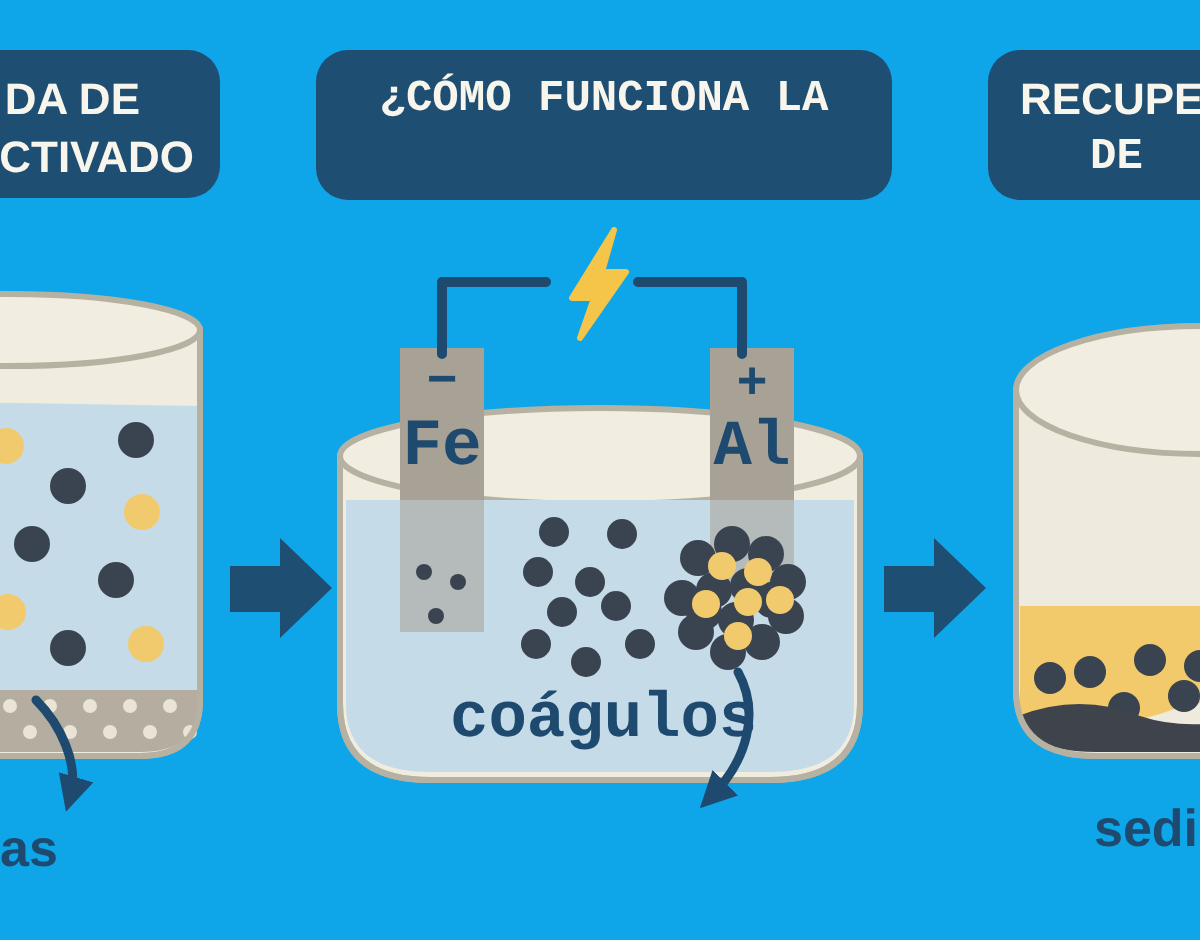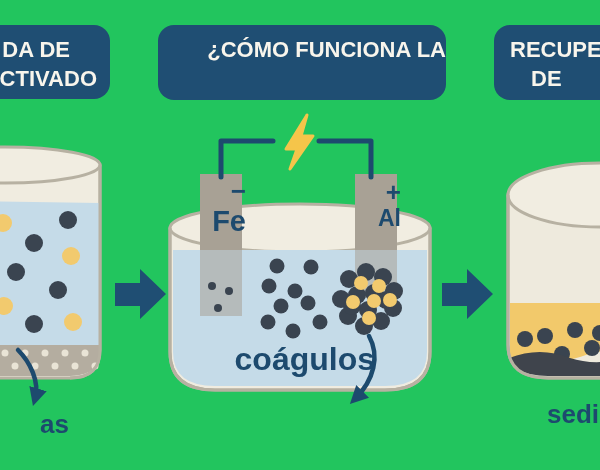--- a/index.html
+++ b/index.html
@@ -1,30 +1,30 @@
 <!DOCTYPE html>
 <html><head>
 <meta charset="utf-8">
 <style>
   html,body{margin:0;padding:0;}
   .canvas{
     position:relative;width:600px;height:470px;overflow:hidden;
-    background:#22c55e;
+    background:#0ea5e9;
     font-family:"Liberation Sans", sans-serif;
   }
   svg{position:absolute;left:0;top:0;}
   .badge{
     position:absolute;background:#1f4e73;border-radius:16px;
     color:#f8f5ec;font-weight:bold;font-size:22px;
   }
   .badge .line{position:absolute;white-space:nowrap;}
   .lbl{
     position:absolute;color:#1d4a6e;font-weight:bold;white-space:nowrap;
   }
-  .center{text-align:right;}
+  .center{text-align:center;font-family:Liberation Mono, monospace;}
 </style>
 </head>
 <body>
 
 <div class="canvas">
 
   <svg width="600" height="470" viewBox="0 0 600 470">
     <defs>
       <marker id="ah" markerWidth="4" markerHeight="4" refX="2.4" refY="2" orient="auto">
         <path d="M0,0 L4,2 L0,4 Z" fill="#1d4a6e"></path>
@@ -145,25 +145,25 @@
     <div class="line" style="right:40px;top:12px;">DA DE</div>
     <div class="line" style="right:13px;top:41px;">ACTIVADO</div>
   </div>
 
   <div class="badge center" style="left:158px;top:25px;width:288px;height:75px;">
     <div class="line" style="left:0;width:100%;top:12px;">¿CÓMO FUNCIONA LA</div>
   </div>
 
   <div class="badge" style="left:494px;top:25px;width:178px;height:75px;">
     <div class="line" style="left:16px;top:12px;">RECUPE</div>
-    <div class="line" style="left:37px;top:41px;">DE</div>
+    <div class="line" style="left:51px;top:41px;font-family:Liberation Mono, monospace;">DE</div>
   </div>
 
   <div class="lbl center" style="left:196px;top:176px;width:50px;font-size:26px;">−</div>
-  <div class="lbl center" style="left:196px;top:205px;width:50px;font-size:29px;">Fe</div>
+  <div class="lbl center" style="left:196px;top:205px;width:50px;font-size:33px;">Fe</div>
   <div class="lbl center" style="left:351px;top:177px;width:50px;font-size:26px;">+</div>
-  <div class="lbl center" style="left:351px;top:205px;width:50px;font-size:23px;">Al</div>
+  <div class="lbl center" style="left:351px;top:205px;width:50px;font-size:32px;">Al</div>
 
   <div class="lbl center" style="left:225px;top:341px;width:150px;font-size:32px;">coágulos</div>
-  <div class="lbl" style="left:0px;top:409px;font-size:26px;margin-left:40px;">as</div>
+  <div class="lbl" style="left:0px;top:409px;font-size:26px;">as</div>
   <div class="lbl" style="left:547px;top:399px;font-size:26px;">sedim</div>
 
 </div>
 
 </body></html>

